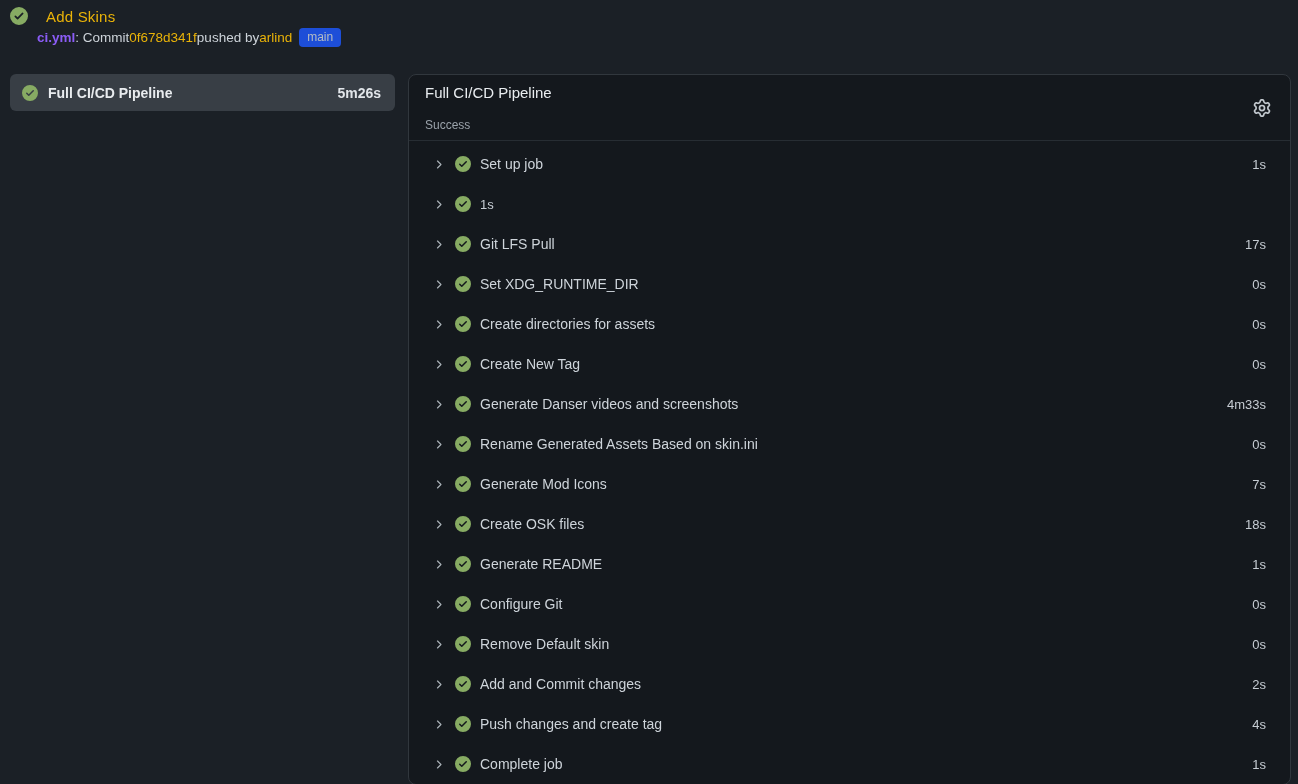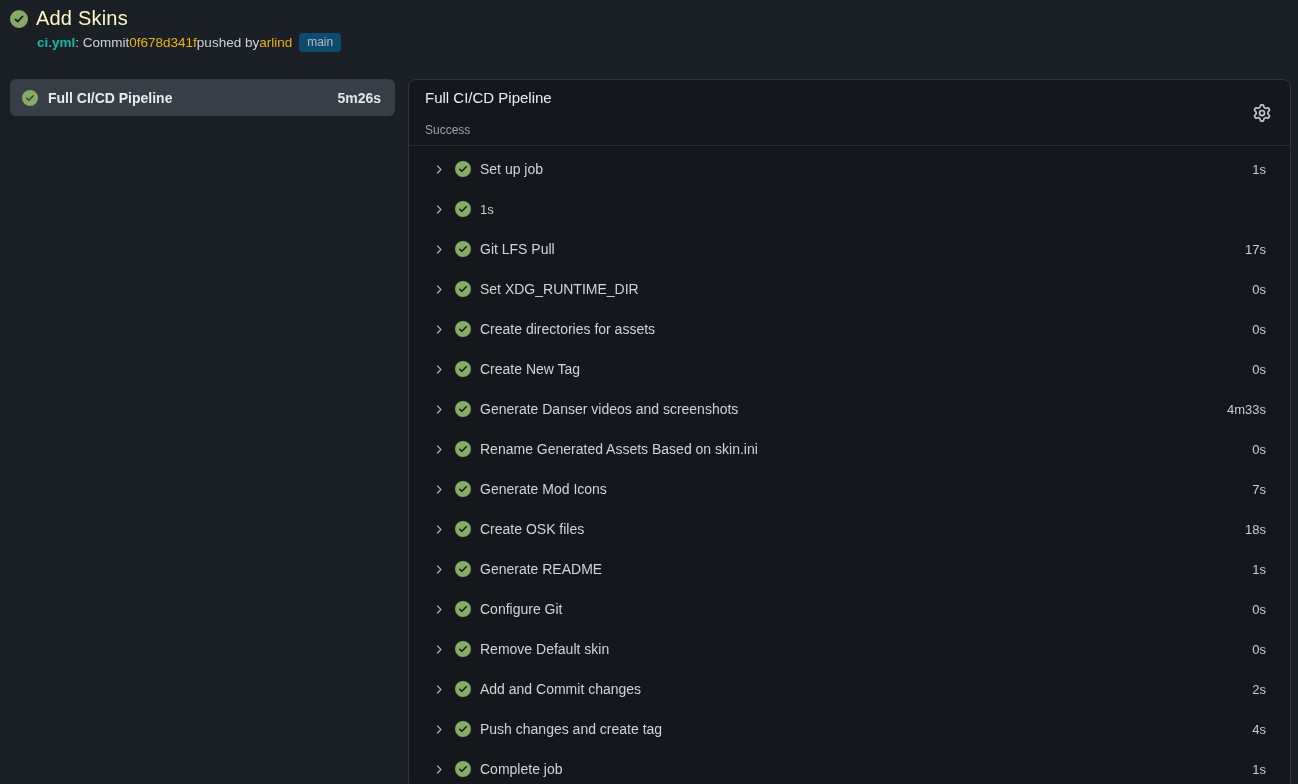--- a/index.html
+++ b/index.html
@@ -8,31 +8,31 @@
     background: #1b2026;
     font-family: "Liberation Sans", "DejaVu Sans", sans-serif;
     overflow: hidden;
   }
   .icon { display: inline-flex; flex: none; align-items: center; justify-content: center; }
   .icon svg { display: block; }
 
   
   .run-header { padding: 7px 16px 0 10px; }
   .run-title-row { display: flex; align-items: center; gap: 8px; }
-  .run-title { color: #fef9c3; font-size: 20px; font-weight: 500; letter-spacing: .2px; }
+  .run-title { color: #eab308; font-size: 15px; font-weight: 500; letter-spacing: .2px; margin-left: 10px; }
   .run-subtitle {
     margin: 3px 0 0 27px;
     font-size: 13.5px; color: #cdd3d9;
     display: flex; align-items: center;
   }
-  .run-subtitle .wf-file { font-weight: 700; color: #14b8a6; }
+  .run-subtitle .wf-file { font-weight: 700; color: #8b5cf6; }
   .commit-hash, .author-name { color: #eab308; text-decoration: none; }
   .branch-badge {
     margin-left: 7px;
-    background: #0c4a6e; color: #b4bcc4;
+    background: #1d4ed8; color: #b4bcc4;
     font-size: 12px; line-height: 1;
     padding: 3px 8px 4px; border-radius: 4px;
   }
 
   
   .main { display: flex; align-items: flex-start; margin-top: 12px; padding: 15px 7px 0 10px; }
 
   
   .sidebar { width: 385px; flex: none; margin-right: 13px; }
   .job-card {

